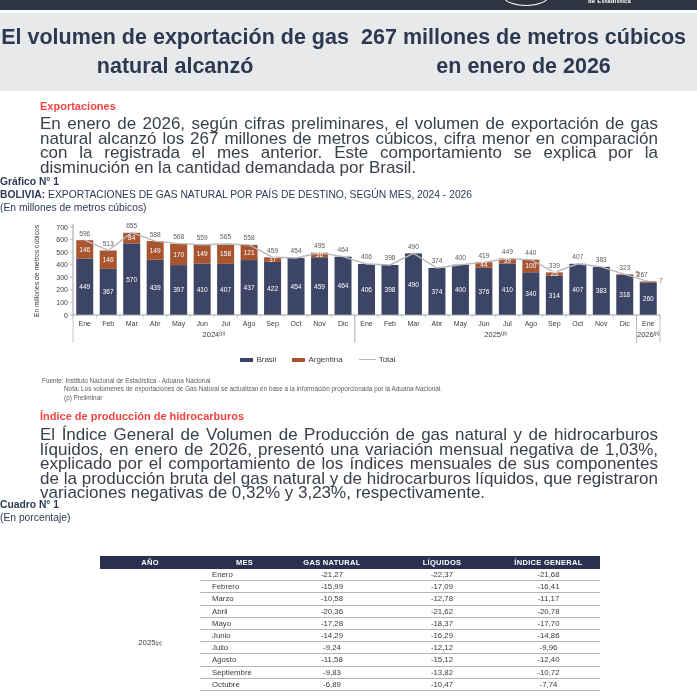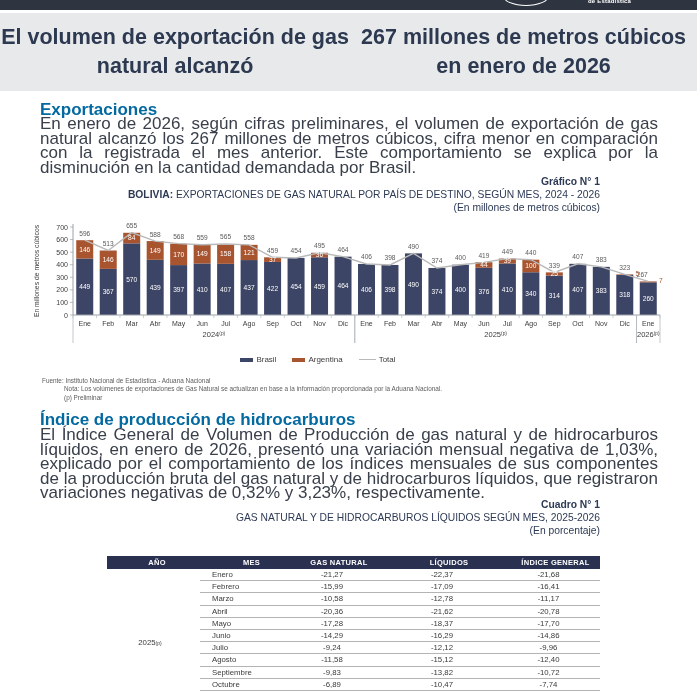--- a/index.html
+++ b/index.html
@@ -10,39 +10,39 @@
   
   #topbar{position:absolute;top:0;left:0;width:697px;height:10px;background:#2e3540;overflow:hidden;}
   .logo-arc{position:absolute;left:503px;top:-14px;width:44px;height:18px;border:1.6px solid #fff;border-radius:50%;}
   .logo-text{position:absolute;left:588px;top:-2px;color:#fff;font-size:6px;font-weight:bold;letter-spacing:.2px;}
 
   
   #titleband{position:absolute;top:13px;left:0;width:697px;height:78px;background:#e8e9eb;
              display:flex;flex-direction:row;justify-content:center;align-items:center;}
   .headline{font-size:21.5px;font-weight:bold;color:#2c3950;line-height:29px;text-align:center;}
 
-  .sec-heading{position:absolute;left:40px;font-size:17px;font-weight:bold;color:#0369a1;}
+  .sec-heading{position:absolute;left:40px;font-size:11px;font-weight:bold;color:#ef4444;}
   .body-par{position:absolute;left:40px;width:618px;font-size:17px;line-height:14.6px;color:#3a404b;text-align:justify;}
 
-  .fig-titles{position:absolute;left:0;width:600px;text-align:right;color:#2d3a55;font-size:10.3px;line-height:13px;}
+  .fig-titles{position:absolute;left:0;width:600px;text-align:left;color:#2d3a55;font-size:10.3px;line-height:13px;}
   .fig-titles .t-bold{font-weight:bold;}
 
   #chart-wrap{position:absolute;top:221px;left:28px;width:660px;height:132px;}
   #chart-legend{position:absolute;top:355px;left:0;width:636px;display:flex;justify-content:center;
                 align-items:center;gap:16px;font-size:8px;color:#3c3c3c;}
   .leg-item{display:flex;align-items:center;gap:3px;}
   .leg-swatch{width:13px;height:4px;display:inline-block;}
   .leg-line{width:17px;height:0;border-top:1.6px solid #b9b9b9;display:inline-block;}
 
   #footnotes{position:absolute;top:377px;left:42px;font-size:6.4px;line-height:8.4px;color:#5c5c5c;}
   #footnotes .indent{margin-left:22px;}
 
   
   #table{position:absolute;top:556px;left:100px;width:500px;}
-  #table-header{display:grid;grid-template-columns:100px 77px 110px 110px 103px;background:#2a3050;height:13px;align-items:center;margin-left:7px;}
+  #table-header{display:grid;grid-template-columns:100px 77px 110px 110px 103px;background:#2a3050;height:13px;align-items:center;}
   #table-header span{color:#fff;font-size:7.5px;font-weight:bold;text-align:center;letter-spacing:.3px;}
   #table-header span.h-mes{text-align:center;padding-left:12px;}
   #table-body{display:grid;grid-template-columns:100px 77px 110px 110px 103px;grid-auto-rows:12.2px;}
   .anio-cell{grid-column:1;display:flex;align-items:center;justify-content:center;padding-top:26px;
              font-size:7.8px;color:#3a3a3a;}
   .anio-cell sup{font-size:5px;}
   .tcell{display:flex;align-items:center;font-size:7.8px;color:#3a3a3a;border-bottom:.6px solid #b4b4b4;}
   .tcell.mes{padding-left:12px;}
   .tcell.num{justify-content:center;}
 </style>
@@ -291,21 +291,20 @@
     <div>Fuente: Instituto Nacional de Estadística - Aduana Nacional</div>
     <div class="indent">Nota: Los volúmenes de exportaciones de Gas Natural se actualizan en base a la información proporcionada por la Aduana Nacional.</div>
     <div class="indent">(p) Preliminar</div>
   </div>
 
   <div class="sec-heading" style="top:410px">Índice de producción de hidrocarburos</div>
   <div class="body-par" style="top:428px">El Índice General de Volumen de Producción de gas natural y de hidrocarburos líquidos, en enero de 2026, presentó una variación mensual negativa de 1,03%, explicado por el comportamiento de los índices mensuales de sus componentes de la producción bruta del gas natural y de hidrocarburos líquidos, que registraron variaciones negativas de 0,32% y 3,23%, respectivamente.</div>
 
   <div class="fig-titles" style="top:498px">
     <div class="t-bold">Cuadro N° 1</div>
-    <div>GAS NATURAL Y DE HIDROCARBUROS LÍQUIDOS SEGÚN MES, 2025-2026</div>
     <div>(En porcentaje)</div>
   </div>
 
   <div id="table">
     <div id="table-header">
       <span>AÑO</span>
       <span class="h-mes">MES</span>
       <span>GAS NATURAL</span>
       <span>LÍQUIDOS</span>
       <span>ÍNDICE GENERAL</span>

